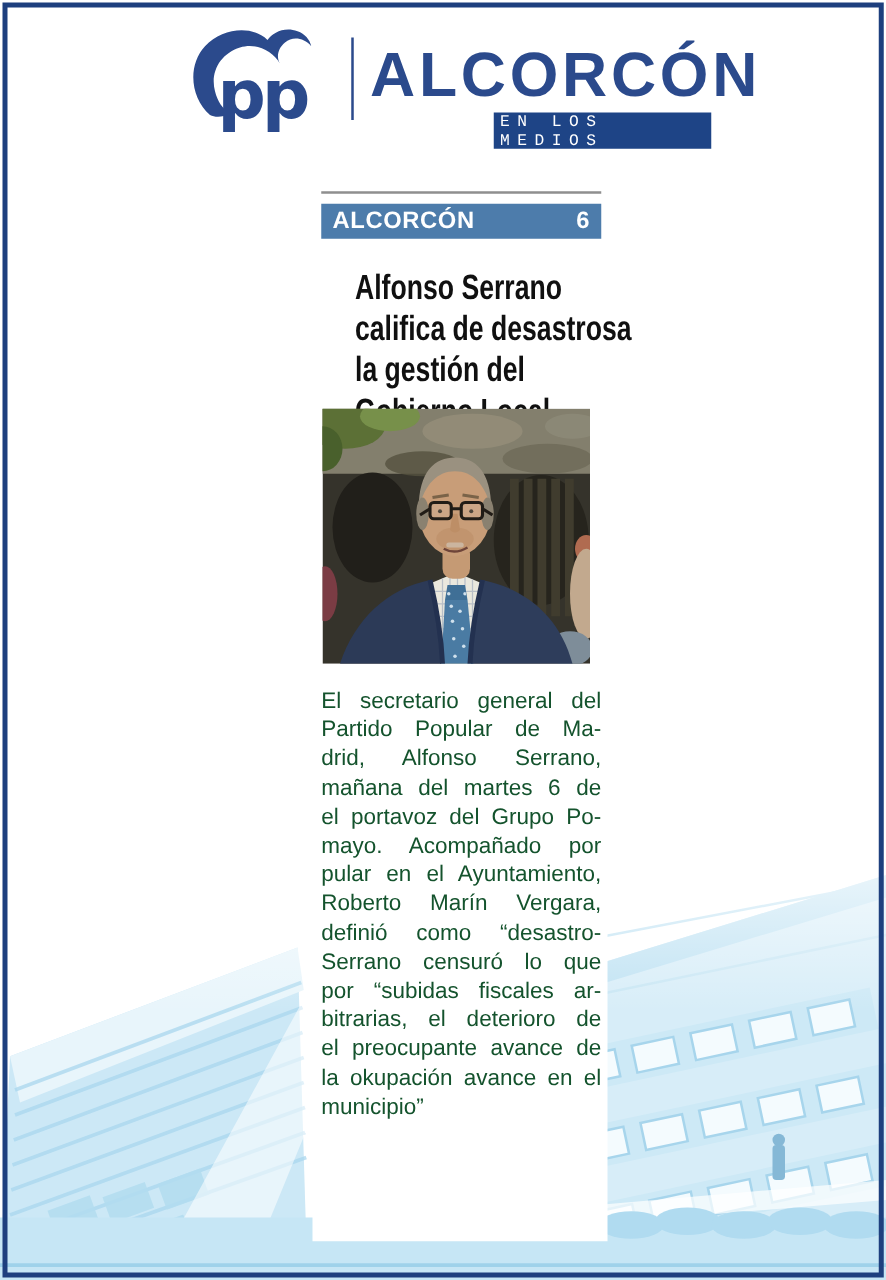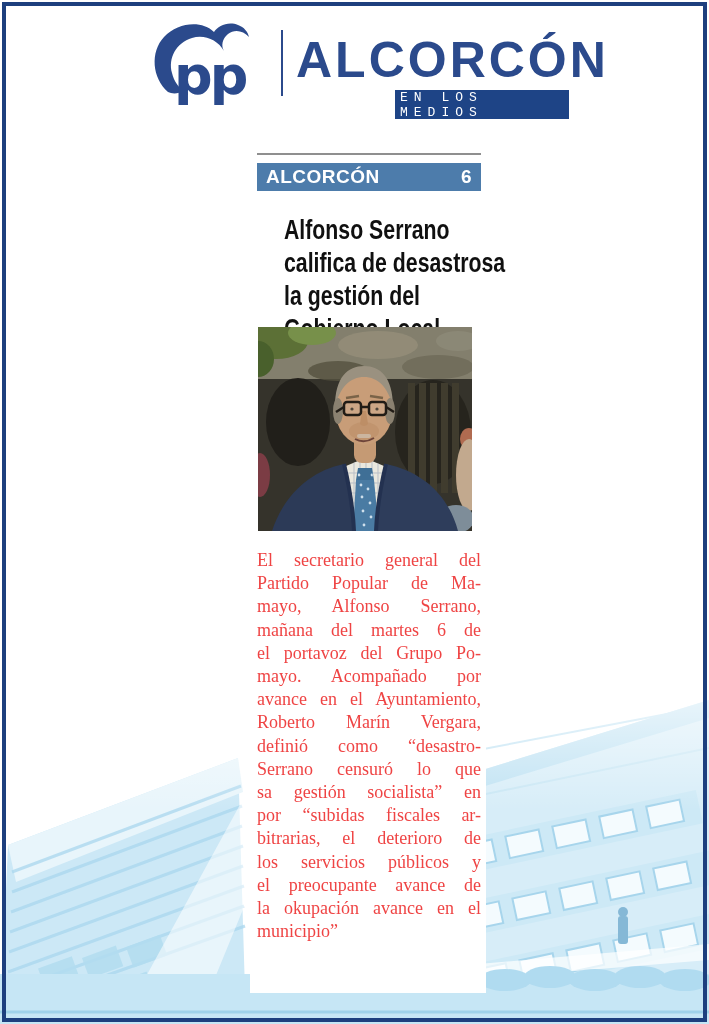--- a/index.html
+++ b/index.html
@@ -42,21 +42,21 @@
   .headline{position:absolute;left:268px;top:197px;width:224px;z-index:3;margin:16px;}
   .headline .hl{
     display:block;white-space:nowrap;
     font-weight:700;font-size:28px;line-height:33px;color:#101010;
     transform:scaleX(0.76);transform-origin:0 0;letter-spacing:0;
   }
   .photo{position:absolute;left:258px;top:327px;width:214px;height:204px;z-index:3;margin:0;}
   .photo svg{display:block;width:214px;height:204px;}
   .body-text{position:absolute;left:257px;top:549px;width:224px;z-index:3;}
   .body-line{
-    font-family:Liberation Serif, serif;font-size:18px;line-height:23.2px;color:#ef4444;
+    font-family:Liberation Sans, sans-serif;font-size:18px;line-height:23.2px;color:#14532d;
     text-align:justify;text-align-last:justify;
   }
   .body-line.final{text-align-last:left;}
 </style>
 </head>
 <body>
 
 <svg class="watermark" viewBox="0 0 709 384" aria-hidden="true">
   <defs>
     <linearGradient id="fadeTop" x1="0" y1="0" x2="0" y2="1">
@@ -258,30 +258,28 @@
       <line x1="103" y1="80" x2="111" y2="80"></line>
       <line x1="86" y1="80" x2="78" y2="85"></line>
       <line x1="128" y1="80" x2="136" y2="85"></line>
     </g>
   </svg>
 </figure>
 
 <div class="body-text">
   <div class="body-line">El secretario general del</div>
   <div class="body-line">Partido Popular de Ma-</div>
-  <div class="body-line">mayo, Alfonso Serrano,</div>
+  <div class="body-line">drid, Alfonso Serrano,</div>
   <div class="body-line">mañana del martes 6 de</div>
   <div class="body-line">el portavoz del Grupo Po-</div>
   <div class="body-line">mayo. Acompañado por</div>
-  <div class="body-line">avance en el Ayuntamiento,</div>
+  <div class="body-line">pular en el Ayuntamiento,</div>
   <div class="body-line">Roberto Marín Vergara,</div>
   <div class="body-line">definió como “desastro-</div>
   <div class="body-line">Serrano censuró lo que</div>
-  <div class="body-line">sa gestión socialista” en</div>
   <div class="body-line">por “subidas fiscales ar-</div>
   <div class="body-line">bitrarias, el deterioro de</div>
-  <div class="body-line">los servicios públicos y</div>
   <div class="body-line">el preocupante avance de</div>
   <div class="body-line">la okupación avance en el</div>
   <div class="body-line final">municipio”</div>
 </div>
 
 <div class="border-frame"></div>
 
 </body></html>

